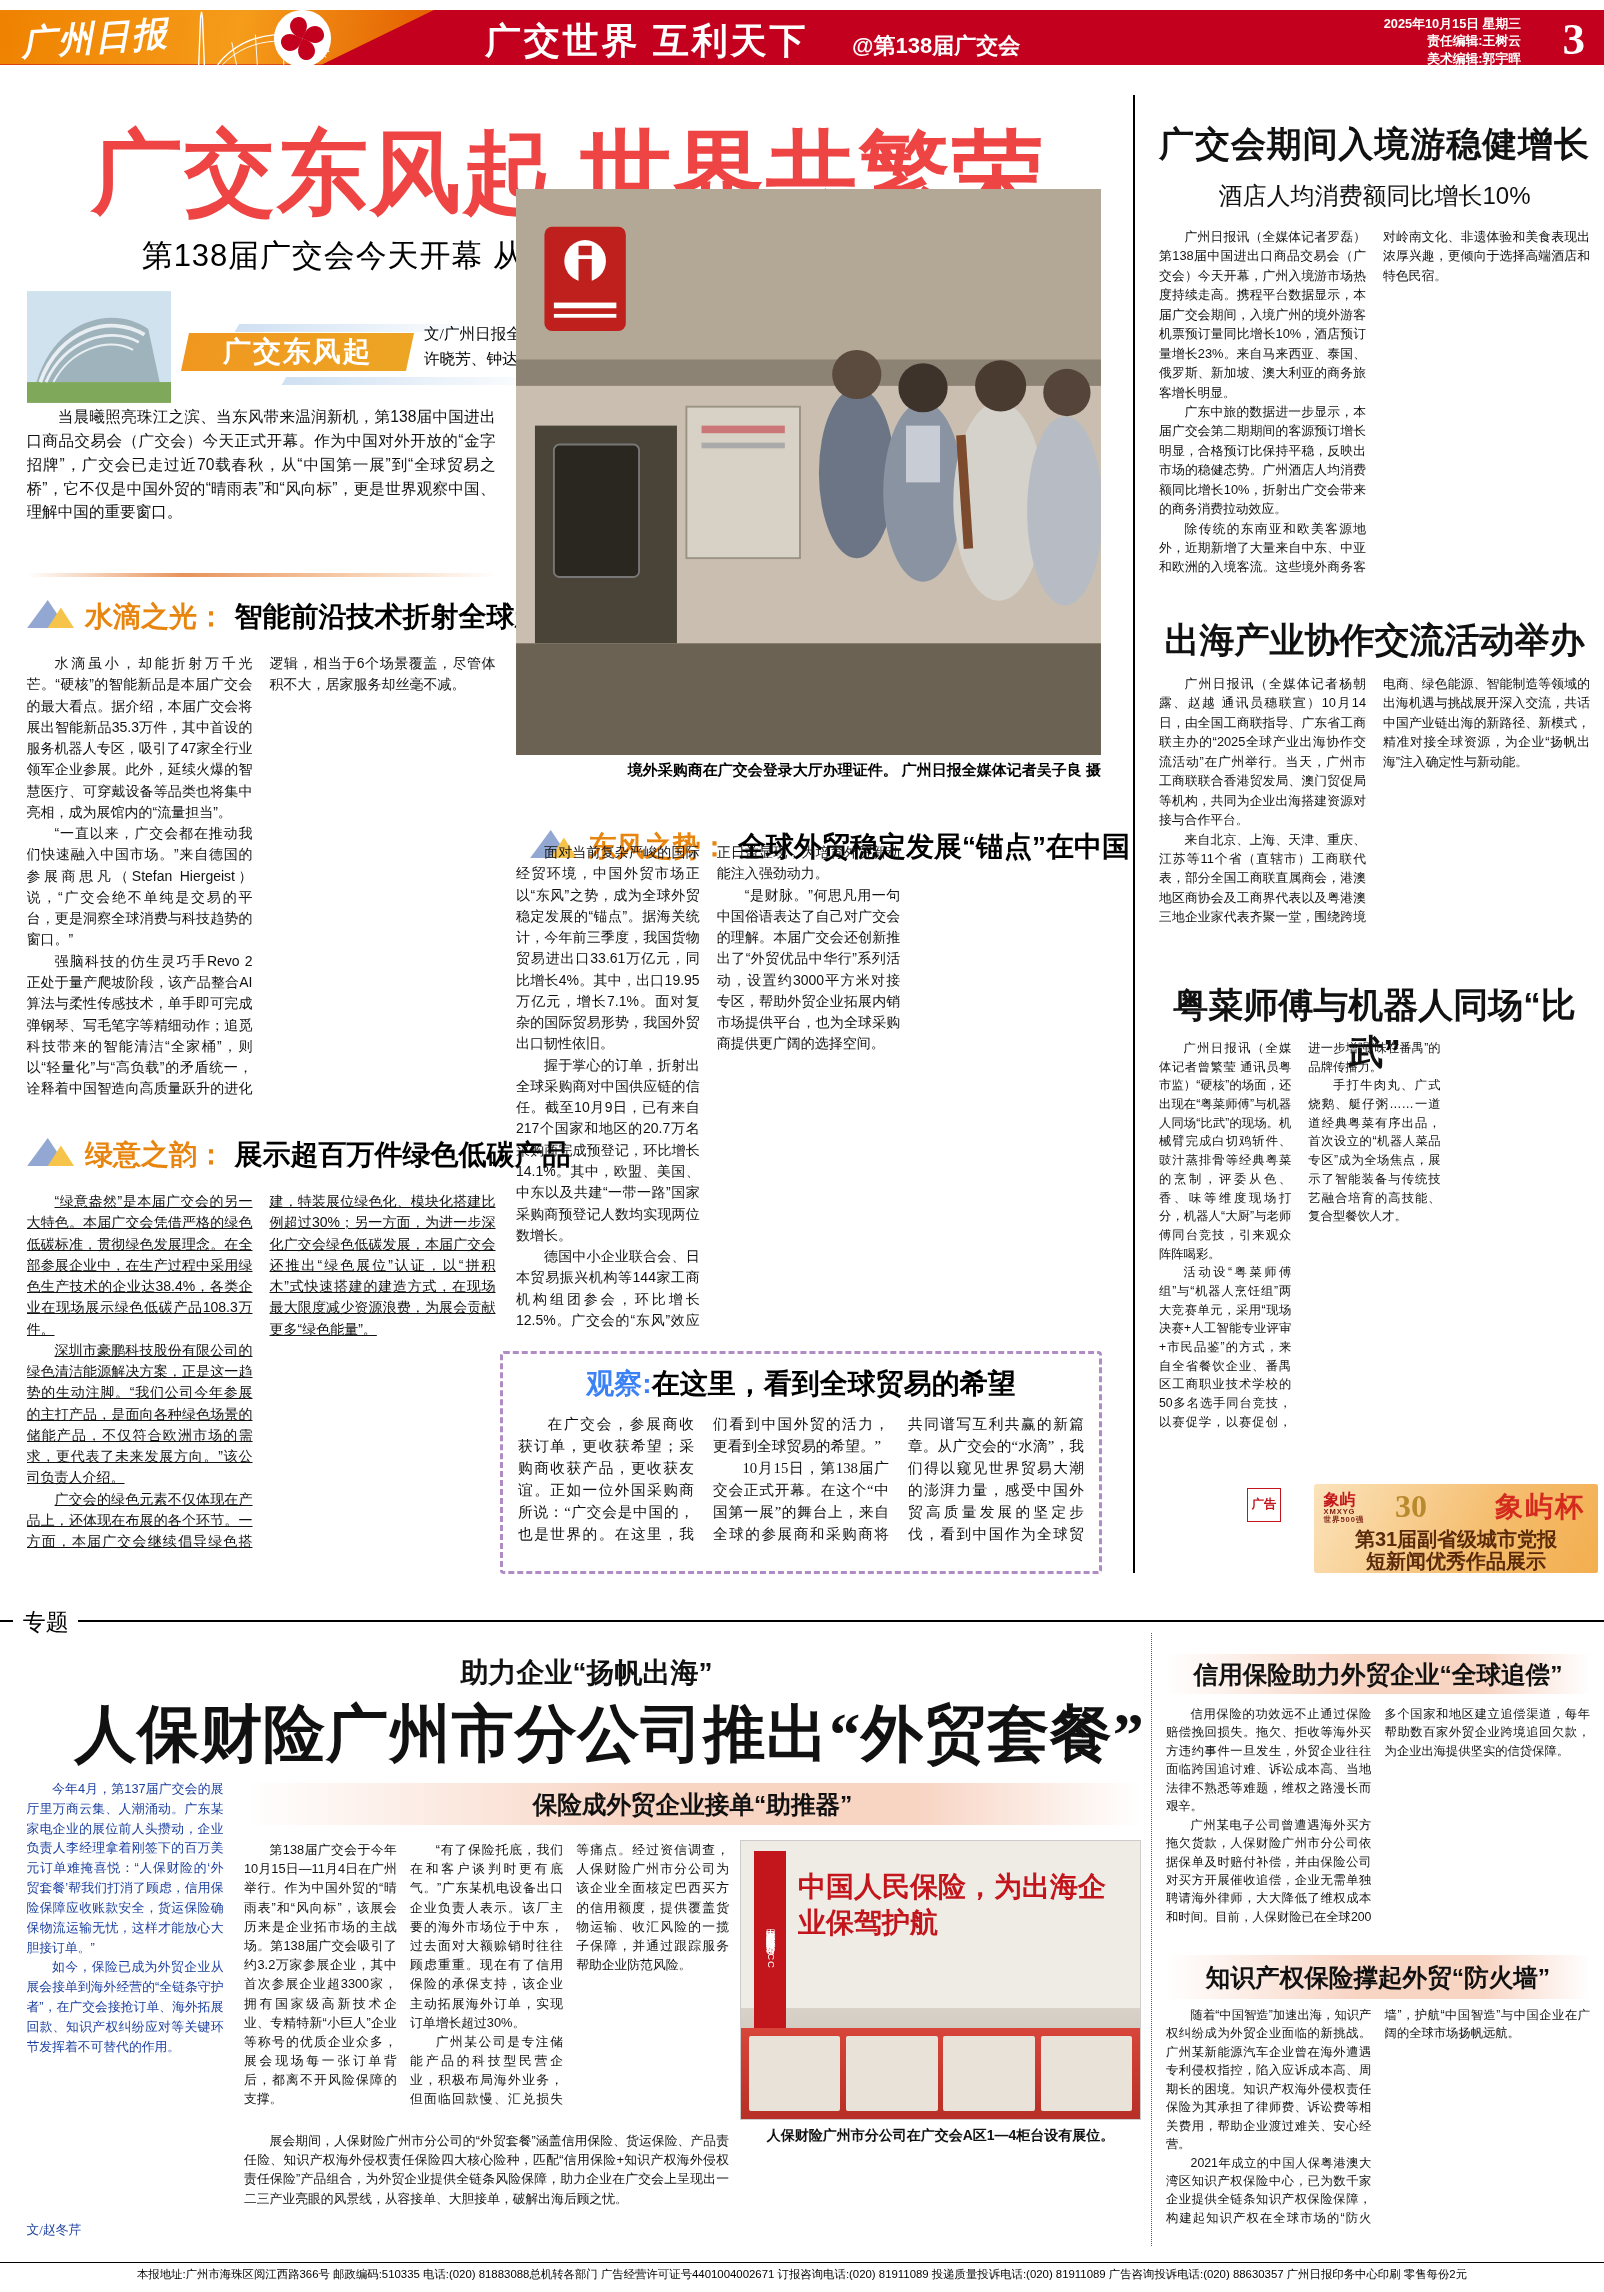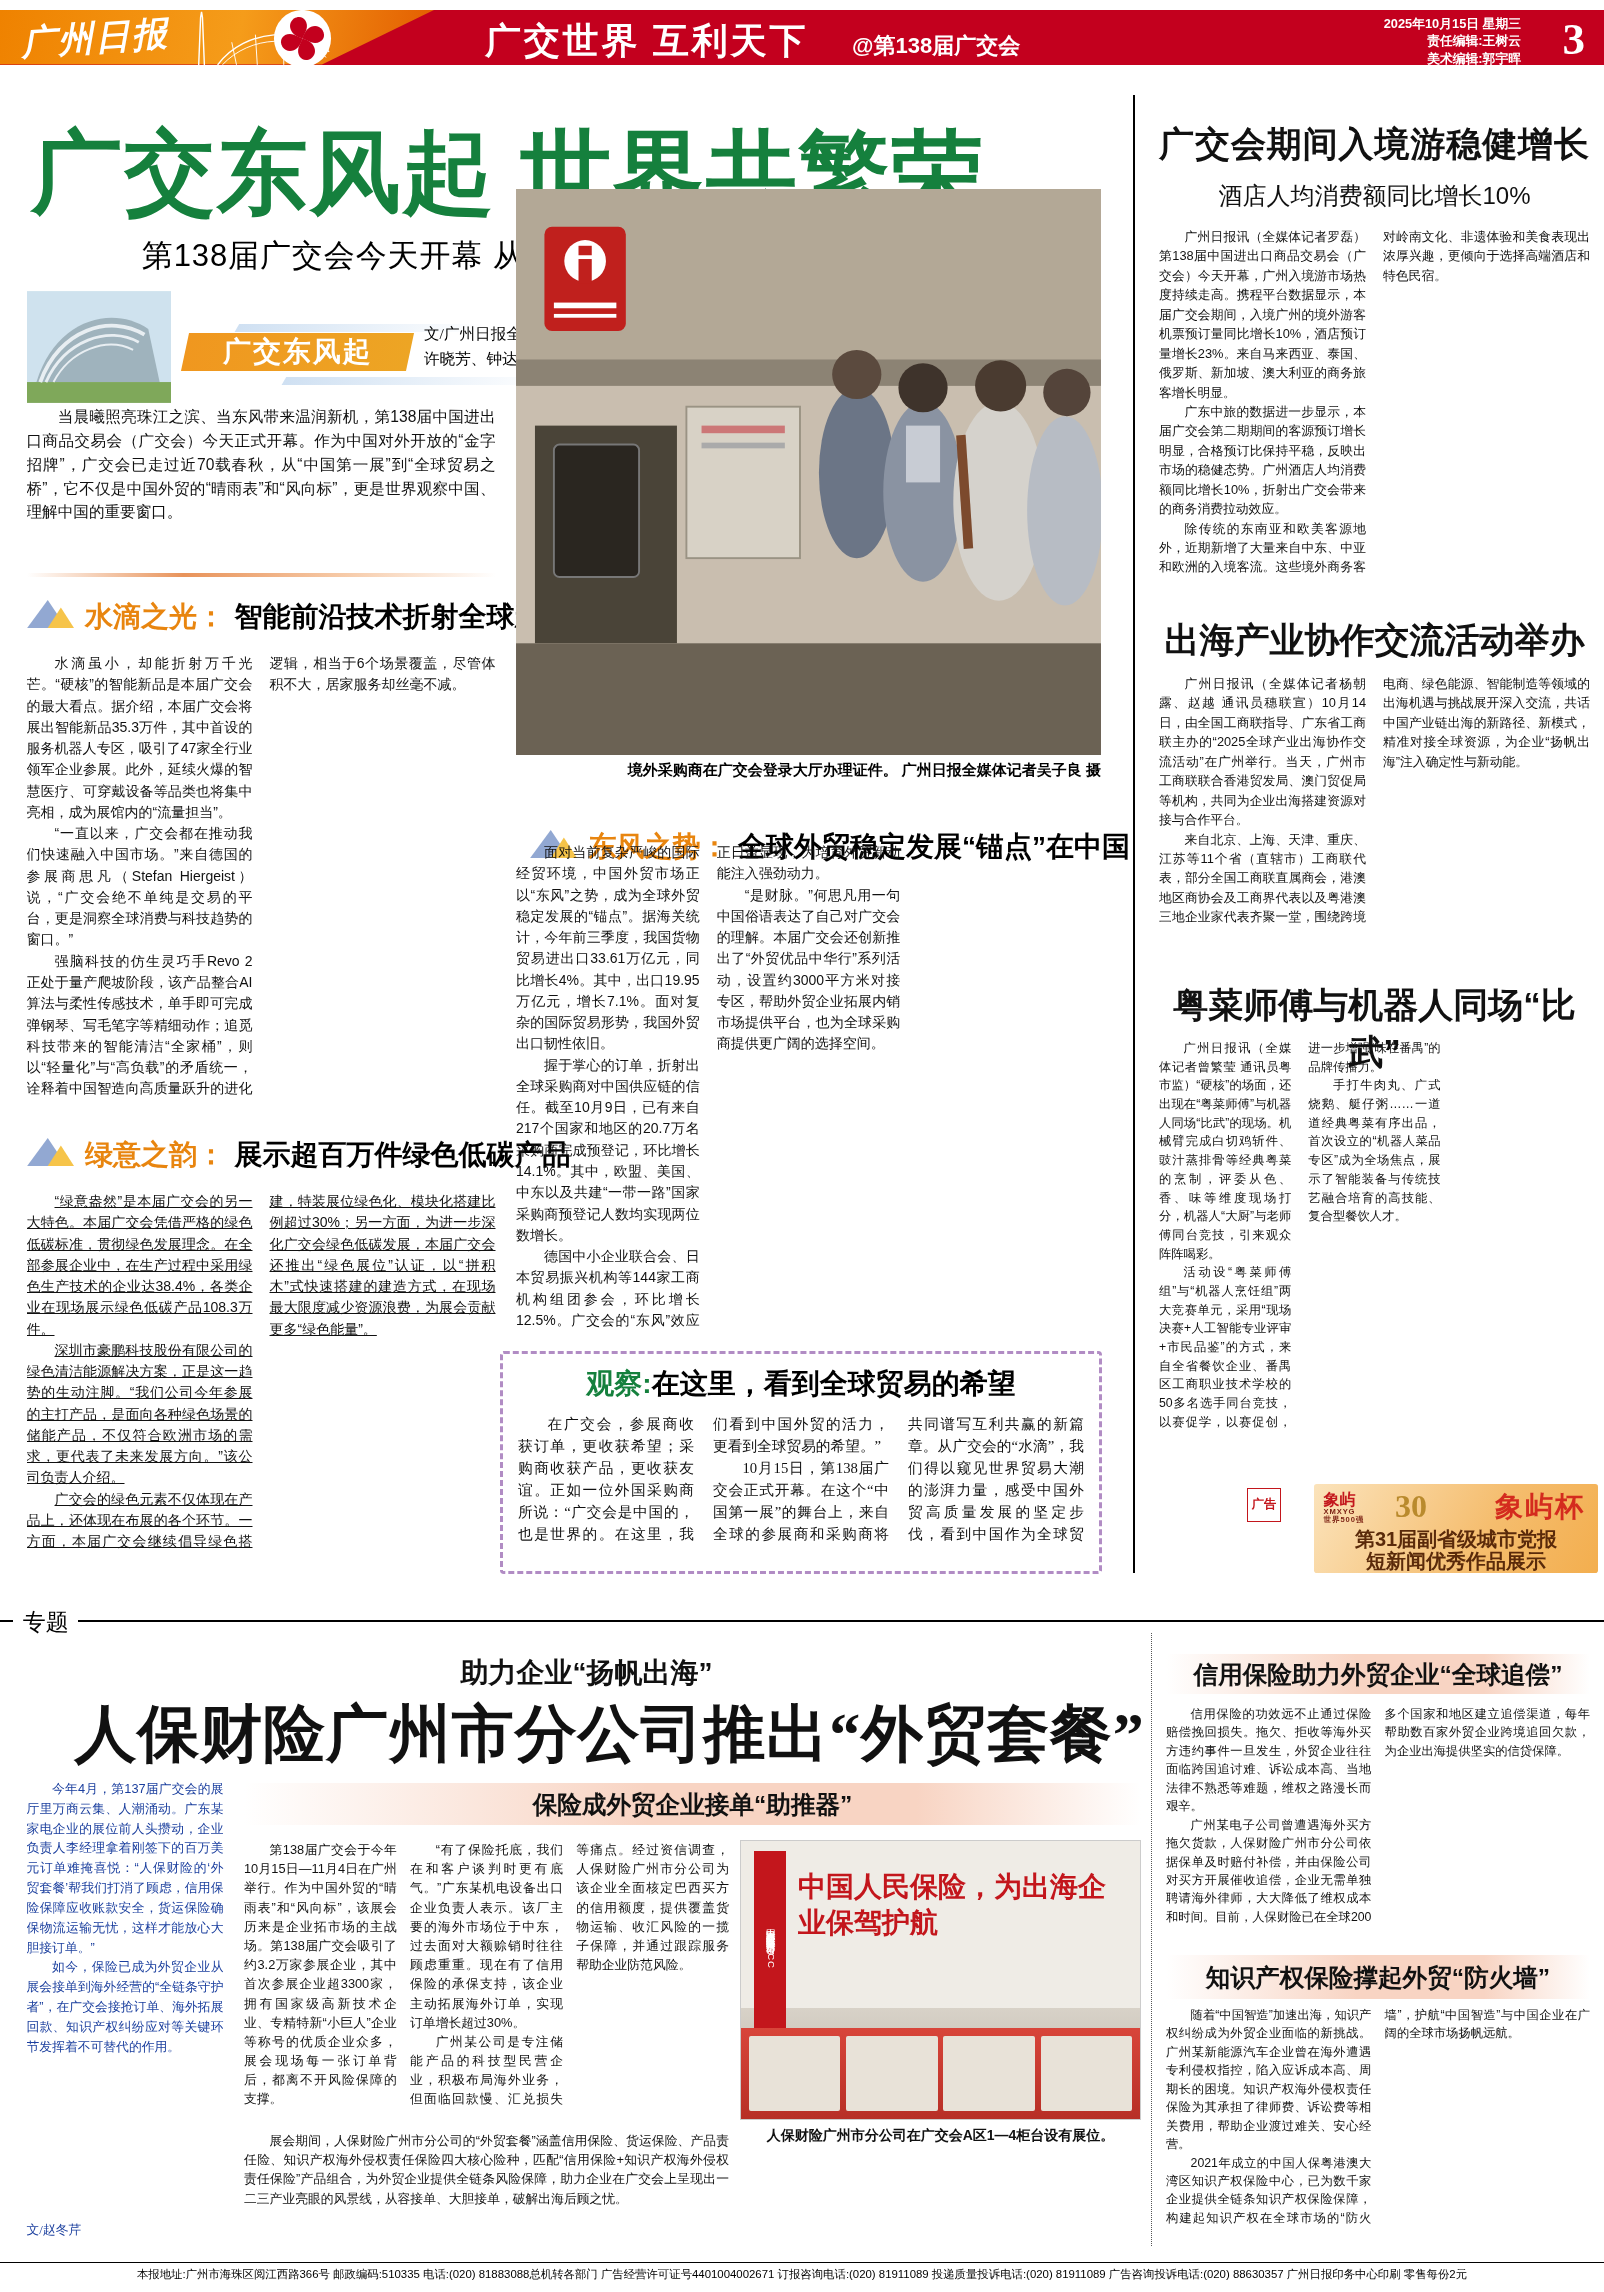--- a/index.html
+++ b/index.html
@@ -13,22 +13,22 @@
         clip-path:polygon(0 0,435px 0,322px 55px,0 55px);}
   .mast{position:absolute;left:21px;top:5.7px;color:#fff;font-family:"Liberation Serif",serif;
         font-size:35px;font-weight:bold;font-style:italic;transform:rotate(-4deg);letter-spacing:1.9px;}
   .tower{position:absolute;left:142px;top:0;}
   .flower{position:absolute;left:273px;top:-0.9px;}
   .slogan{position:absolute;left:485px;top:7.6px;color:#fff;font-size:36px;font-weight:bold;letter-spacing:2.8px;}
   .slogan-at{position:absolute;left:852px;top:21px;color:#fff;font-size:22px;font-weight:bold;}
   .pubinfo{position:absolute;right:83px;top:5.7px;color:#fff;font-size:12.8px;text-align:right;line-height:1.35;font-weight:bold;}
   .pageno{position:absolute;right:19px;top:3.8px;color:#fff;font-size:45px;font-weight:bold;font-family:"Liberation Serif",serif;}
   
-  .headline{position:absolute;left:31px;top:112px;width:1088px;
-        font-family:"Liberation Serif",serif;font-weight:900;font-size:91px;letter-spacing:1.9px;color:#15803d;}
+  .headline{position:absolute;left:24px;top:112px;width:1088px;text-align:center;
+        font-family:"Liberation Serif",serif;font-weight:900;font-size:91px;letter-spacing:1.9px;color:#ef4444;}
   .subhead{position:absolute;left:19px;top:235px;width:1088px;text-align:center;font-size:31px;color:#000;letter-spacing:0.9px;}
   .photo-left{position:absolute;left:26.5px;top:291px;width:144px;height:112px;}
   .tag{position:absolute;left:185px;top:333px;width:225px;height:38px;background:linear-gradient(90deg,#f0971f,#eda524);
         transform:skewX(-12deg);display:flex;align-items:center;justify-content:center;}
   .tag span{transform:skewX(12deg);color:#fff;font-weight:bold;font-size:28px;font-family:"Liberation Serif",serif;letter-spacing:1.9px;}
   .tag-shadow{position:absolute;left:237px;top:324px;width:246px;height:7.6px;background:linear-gradient(90deg,#cfe0f2,#ffffff);transform:skewX(-30deg);}
   .tag-shadow2{position:absolute;left:284px;top:377px;width:265px;height:7.6px;background:linear-gradient(90deg,#cfe0f2,#ffffff);transform:skewX(-30deg);}
   .byline{position:absolute;left:424px;top:322px;width:170px;font-family:"Liberation Serif",serif;font-size:15.6px;line-height:1.6;color:#000;}
   .intro{position:absolute;left:26.5px;top:405px;width:469px;height:163px;font-size:15.6px;line-height:1.53;text-align:justify;overflow:hidden;}
   .intro p,.col p{margin:0;text-indent:2em;}
@@ -37,21 +37,21 @@
   .sechead{position:absolute;display:flex;align-items:flex-start;gap:9.5px;}
   .sechead .lab{color:#e8850f;font-weight:bold;font-size:28px;}
   .sechead .tit{color:#000;font-weight:bold;font-size:28px;}
   .colbody{position:absolute;font-size:14px;line-height:1.52;text-align:justify;overflow:hidden;
         column-gap:17px;column-fill:auto;}
   .photo-mid{position:absolute;left:516px;top:189px;width:585px;height:566px;overflow:hidden;}
   .caption-mid{position:absolute;left:516px;top:761px;width:585px;text-align:right;font-size:15px;font-weight:bold;color:#000;}
   .observe{position:absolute;left:500px;top:1351px;width:602px;height:223px;border:3.8px dashed #b18cc4;
         border-radius:3.8px;padding:9.5px 15px;box-sizing:border-box;}
   .observe h3{margin:1.9px 0 9.5px 0;text-align:center;font-size:28px;color:#000;font-weight:bold;}
-  .observe h3 .olab{color:#15803d;}
+  .observe h3 .olab{color:#3b82f6;}
   .observe .obody{font-family:"Liberation Serif",serif;font-size:14.7px;line-height:1.5;text-align:justify;
         column-count:3;column-gap:19px;height:150px;overflow:hidden;}
   .observe .obody p{margin:0;text-indent:2em;}
   
   .vrule{position:absolute;left:1133px;top:95px;width:1.9px;height:1478px;background:#000;}
   .rail-t1{position:absolute;left:1159px;top:121px;width:431px;text-align:center;font-size:35px;font-weight:bold;letter-spacing:0.9px;}
   .rail-s1{position:absolute;left:1159px;top:180px;width:431px;text-align:center;font-size:24px;}
   .rail-t2{position:absolute;left:1159px;top:617px;width:431px;text-align:center;font-size:35px;font-weight:bold;}
   .rail-t3{position:absolute;left:1159px;top:982px;width:431px;text-align:center;font-size:35px;font-weight:bold;}
   .badge{position:absolute;left:1314px;top:1484px;width:284px;height:89px;

